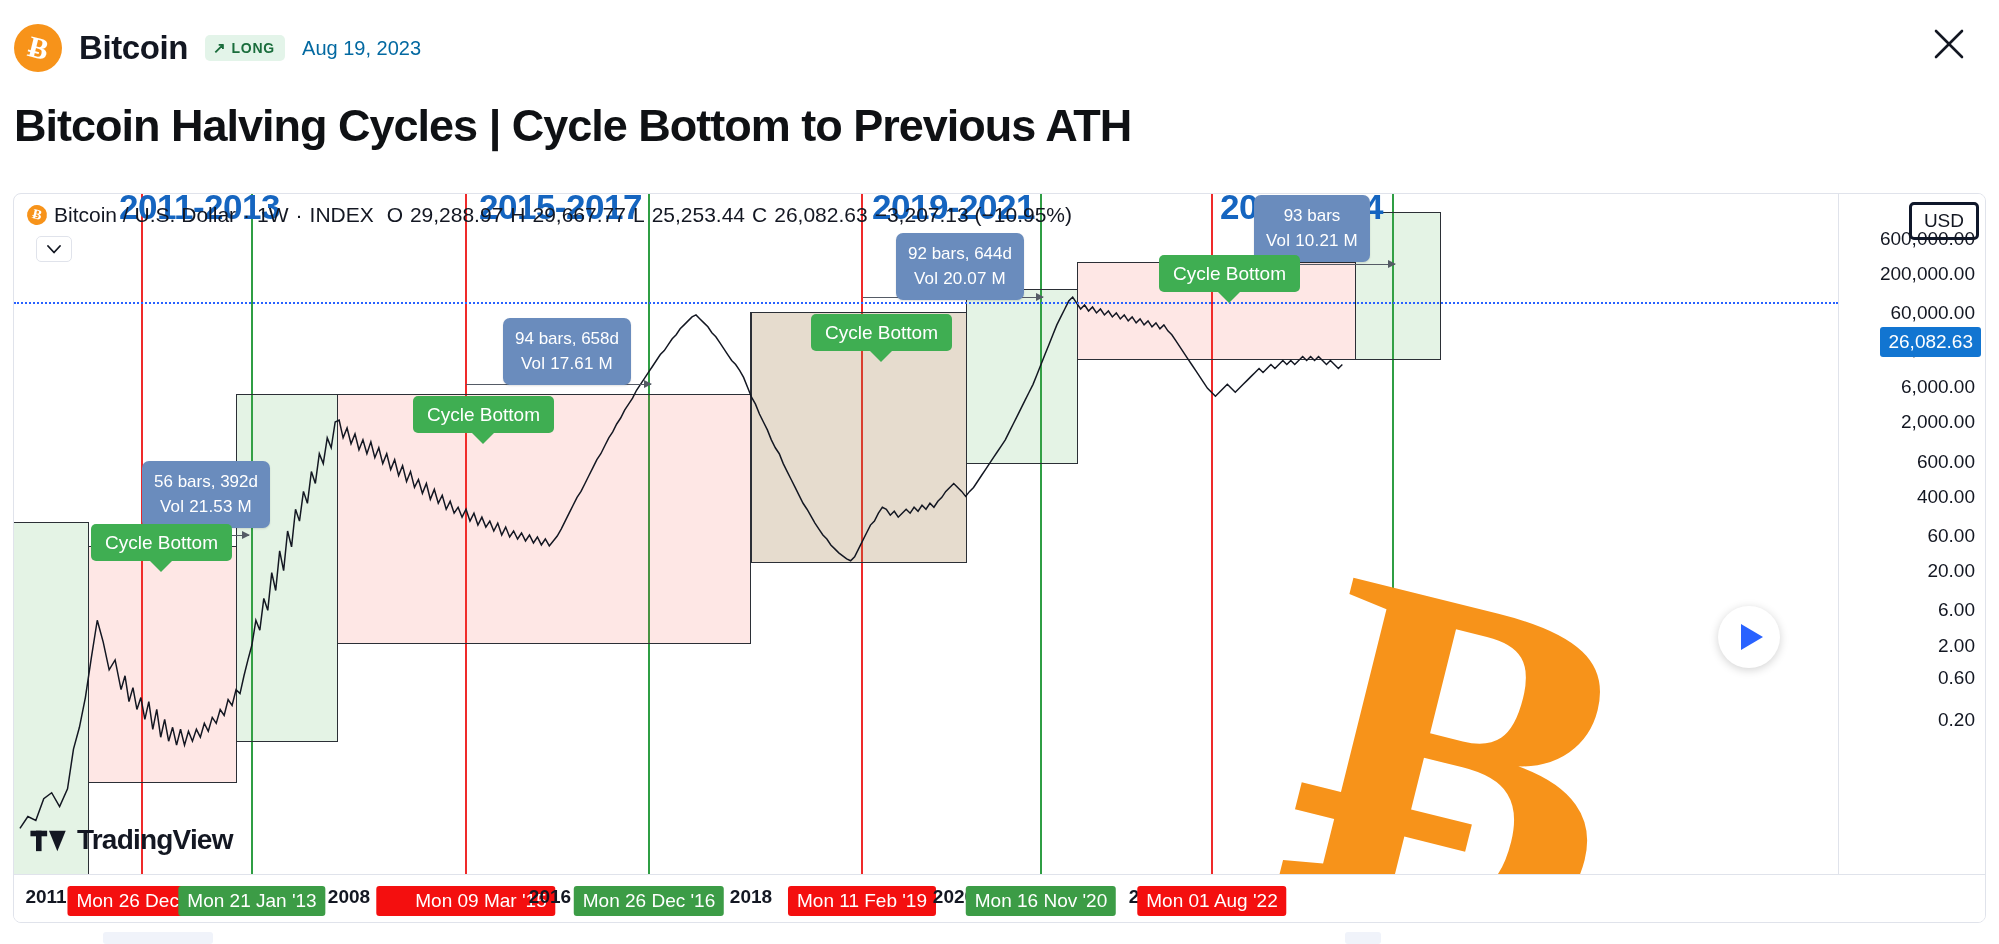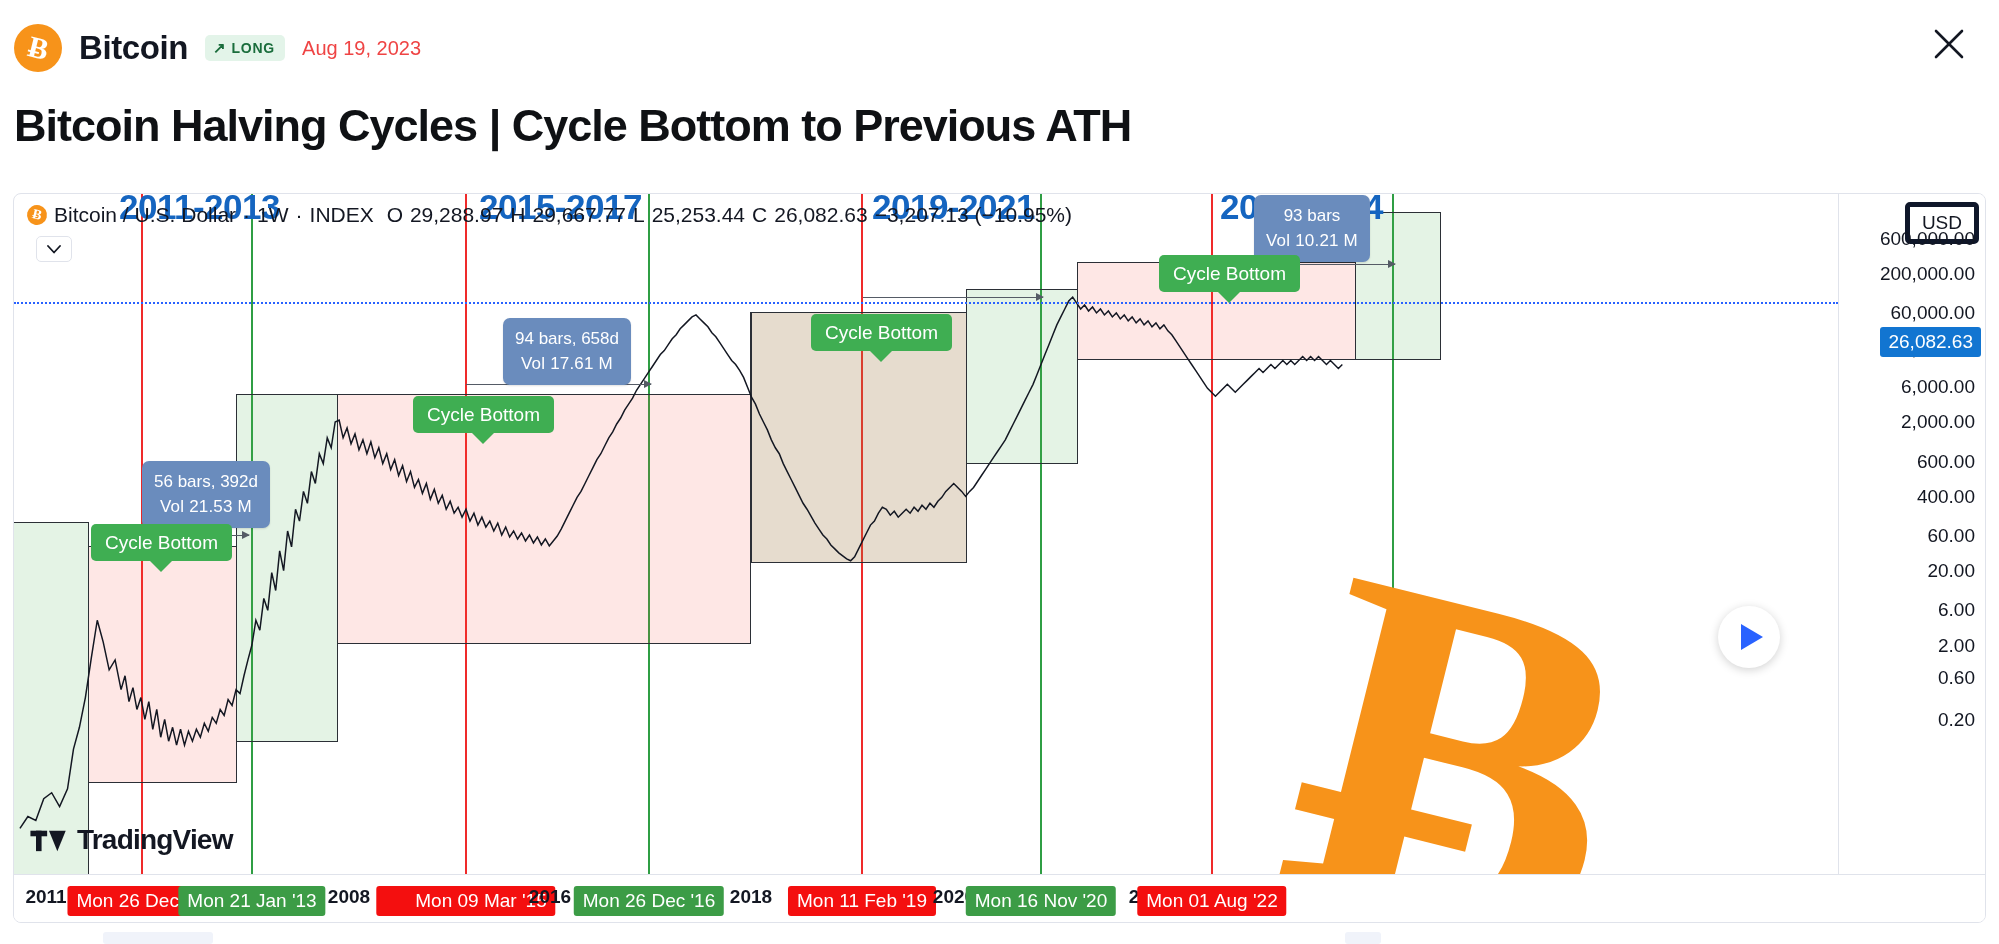--- a/index.html
+++ b/index.html
@@ -35,21 +35,21 @@
   }
   .sym-name {
     font-size: 33px; font-weight: 700; color: #131722; letter-spacing: -0.4px;
   }
   .badge-long {
     background: #e3f4e9; color: #1a6d3c; border-radius: 5px;
     padding: 5px 10px 5px 8px; font-size: 14px; font-weight: 700;
     letter-spacing: 0.8px; display: flex; align-items: center; gap: 5px;
   }
   .badge-long .arrow { font-size: 15px; line-height: 1; transform: translateY(-1px); }
-  .idea-date { color: #ef4444; font-size: 20px; }
+  .idea-date { color: #0369a1; font-size: 20px; }
 
   .idea-title {
     position: absolute; left: 14px; top: 100px;
     font-size: 45px; font-weight: 700; color: #0f1114;
     letter-spacing: -1.0px; white-space: nowrap;
   }
 
   .close-btn {
     position: absolute; right: 28px; top: 22px;
     width: 44px; height: 44px; cursor: pointer;
@@ -135,21 +135,21 @@
     position: absolute; right: 10px; font-size: 19px; color: #131722;
     white-space: nowrap; transform: translateY(-50%);
   }
   .cur-price {
     position: absolute; right: 4px; background: #1275d1; color: #fff;
     font-size: 19px; padding: 4px 8px; border-radius: 3px;
     transform: translateY(-50%); white-space: nowrap;
   }
   .axis-unit {
     position: absolute; right: 6px; top: 8px;
-    border: 5px solid #0f172a; border-radius: 5px;
+    border: 3px solid #0f172a; border-radius: 5px;
     padding: 5px 12px; font-size: 19px; color: #131722; background:#fff;
   }
 
   
   .t-lab {
     position: absolute; top: 11px; font-size: 19px;
     white-space: nowrap; transform: translateX(-50%);
   }
   .t-lab.plain { color: #131722; font-weight: 700; }
   .t-lab.pill  { color: #fff; padding: 4px 9px; border-radius: 3px; }
@@ -305,20 +305,24 @@
         <div class="marrow" style="left:849px; top:103px; width:180px;"></div>
         <div class="marrow" style="left:1199px; top:70px; width:182px;"></div>
 
         <div class="meas" style="left:128px; top:267px;">
           <div class="l1">56 bars, 392d</div>
           <div class="l2">Vol 21.53 M</div>
         </div>
         <div class="meas" style="left:489px; top:124px;">
           <div class="l1">94 bars, 658d</div>
           <div class="l2">Vol 17.61 M</div>
+        </div>
+        <div class="meas" style="left:882px; top:39px;">
+          <div class="l1">92 bars, 644d</div>
+          <div class="l2">Vol 20.07 M</div>
         </div>
         <div class="meas" style="left:1240px; top:1px;">
           <div class="l1">93 bars</div>
           <div class="l2">Vol 10.21 M</div>
         </div>
 
         <div class="callout" style="left:77px;  top:330px;">Cycle Bottom</div>
         <div class="callout" style="left:399px; top:202px;">Cycle Bottom</div>
         <div class="callout" style="left:797px; top:120px;">Cycle Bottom</div>
         <div class="callout" style="left:1145px; top:61px;">Cycle Bottom</div>

